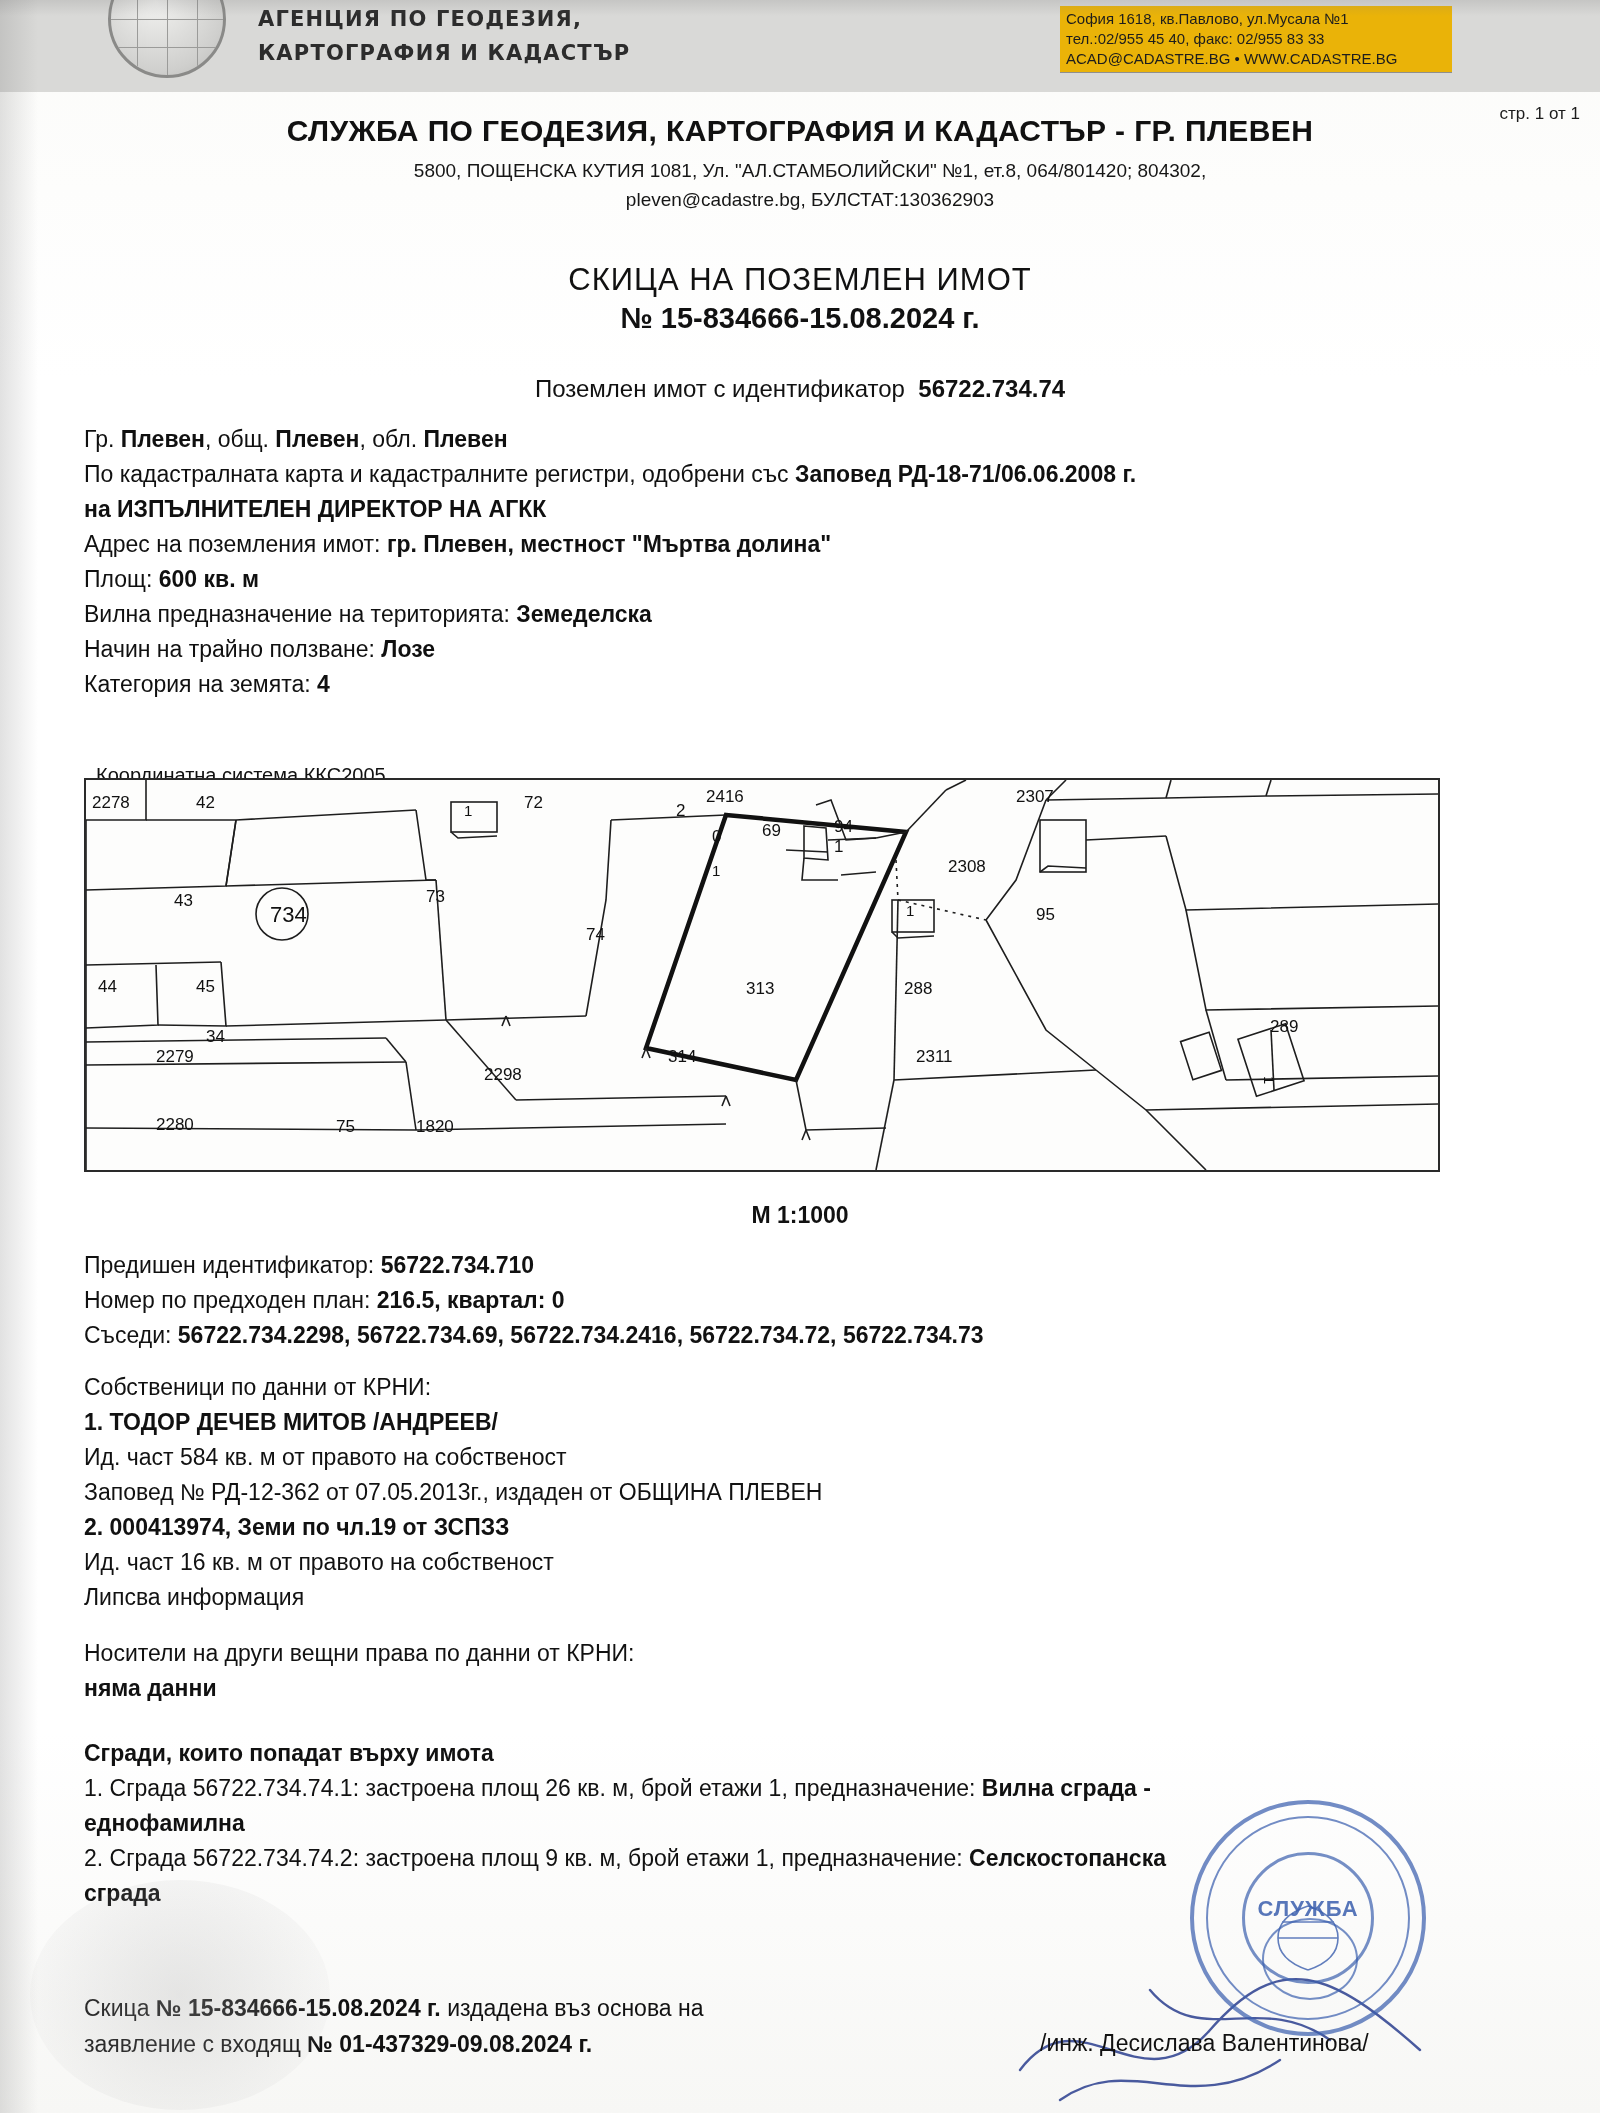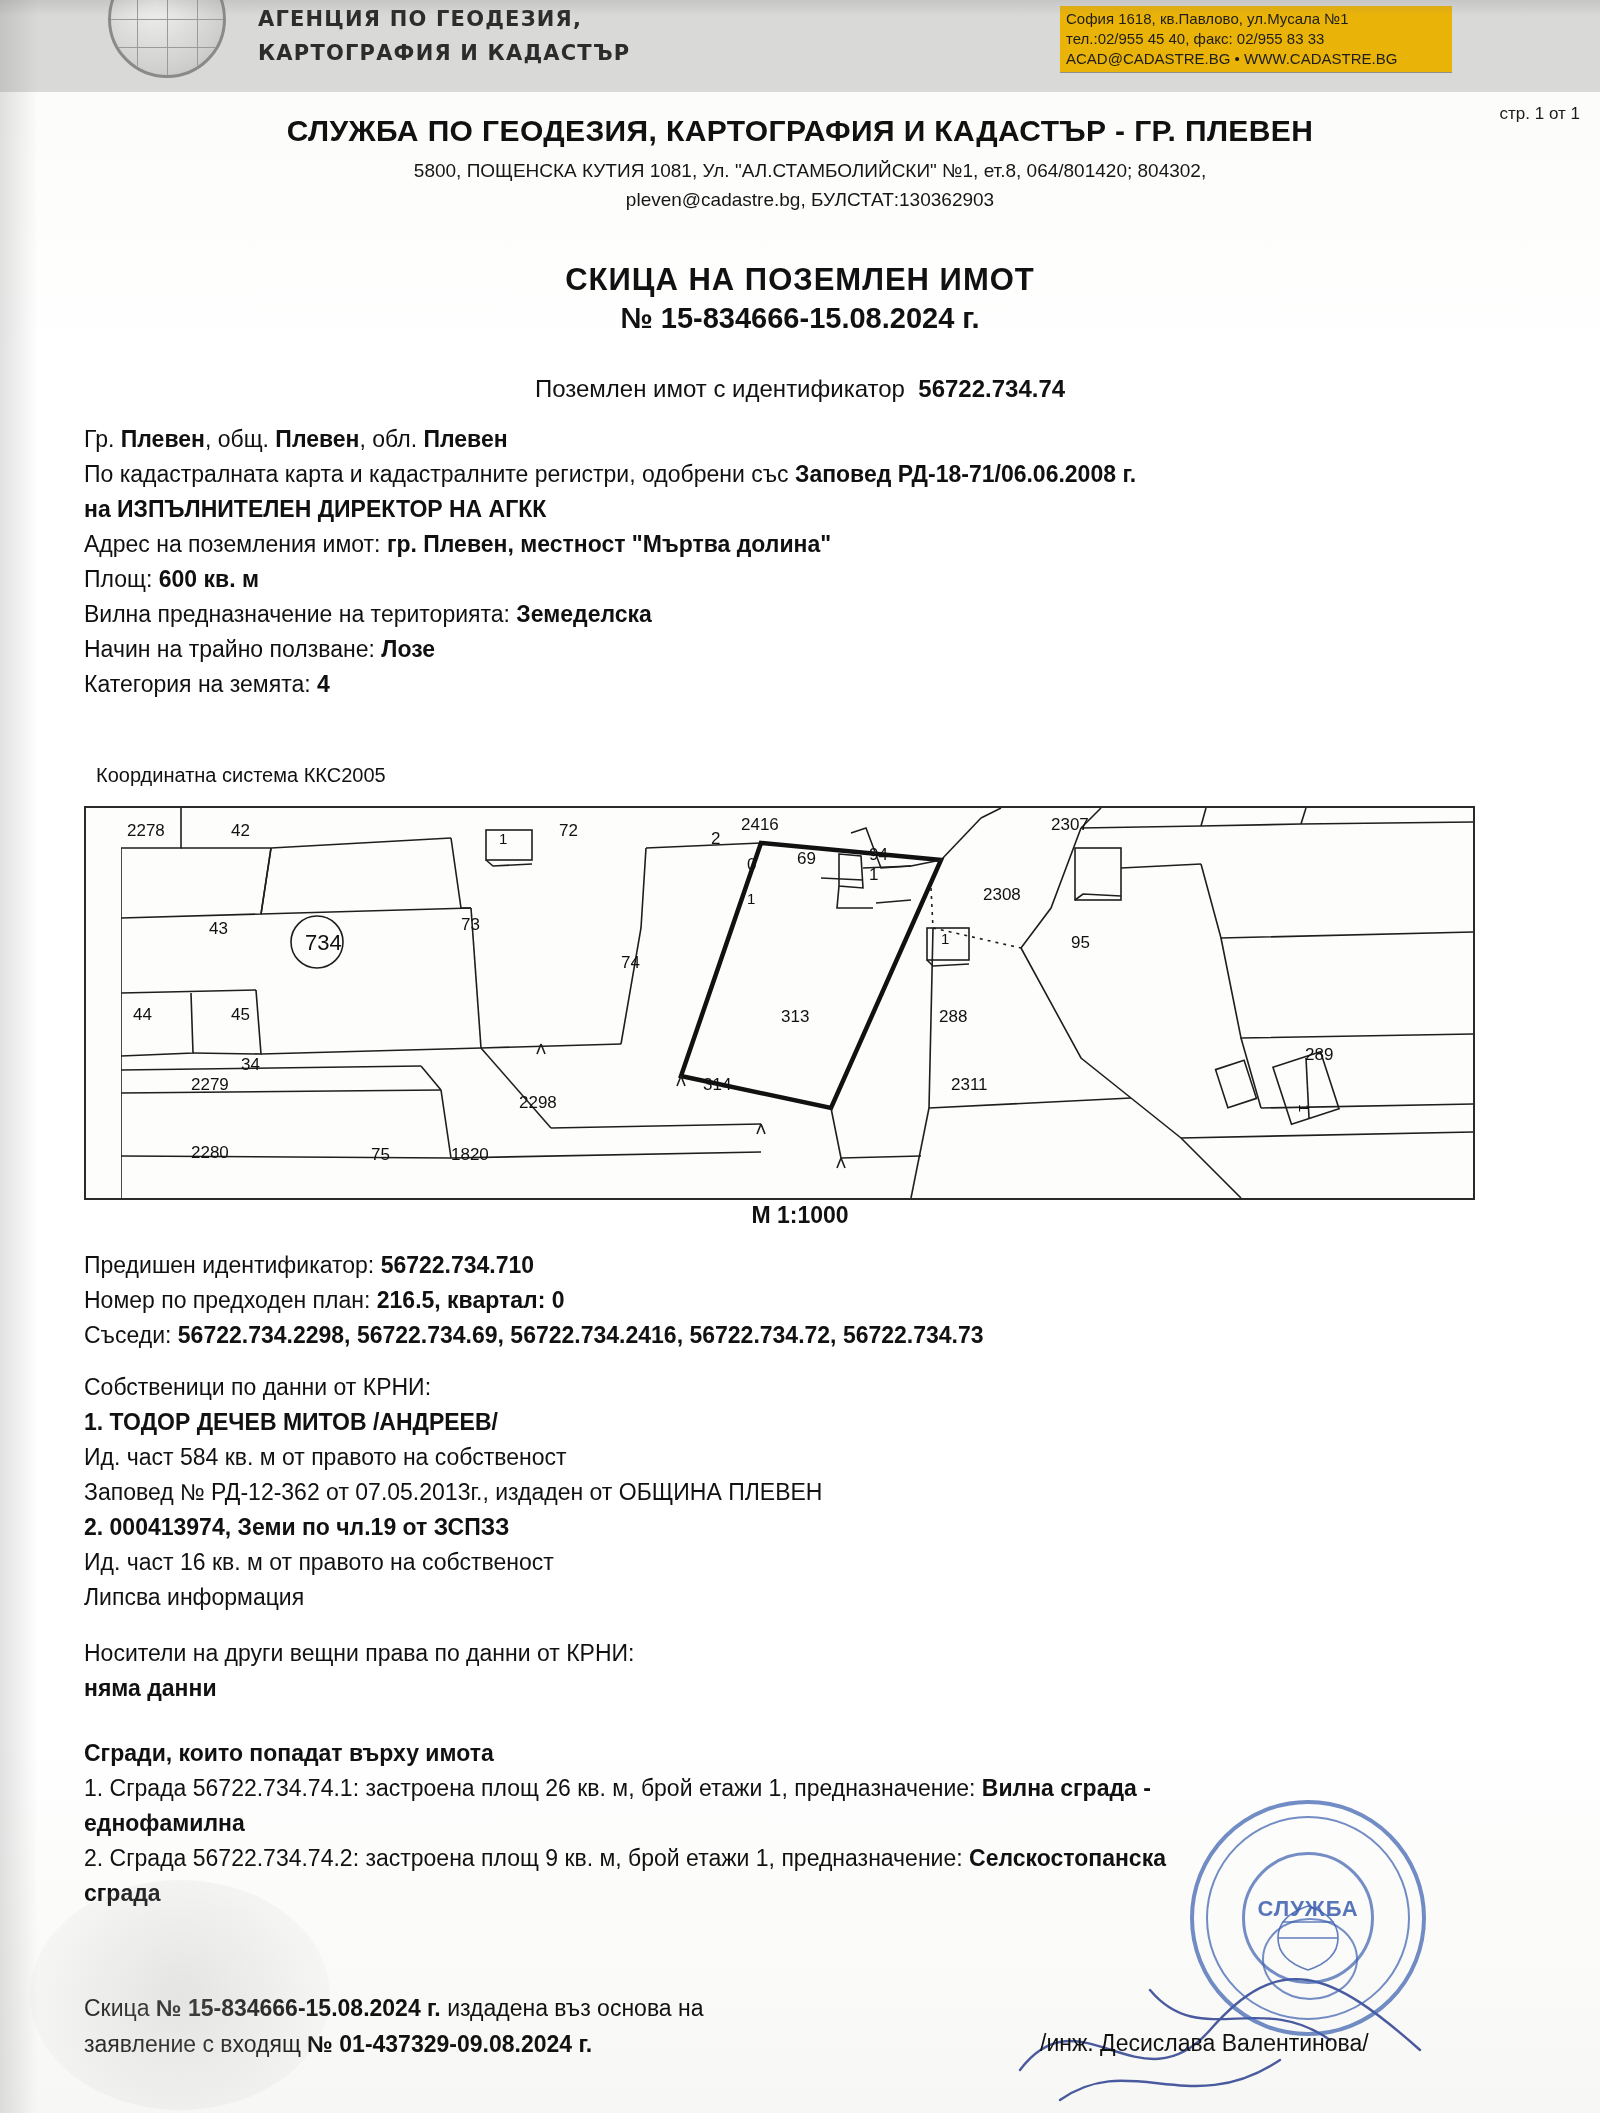--- a/index.html
+++ b/index.html
@@ -96,21 +96,21 @@
     color: #161616;
     padding-left: 10px;
   }
   
   .doc-title {
     position: absolute;
     left: 0; top: 262px;
     width: 1600px;
     text-align: center;
     font-size: 31px;
-    font-weight: bold;
+    font-weight: normal;
     letter-spacing: 1px;
   }
   .doc-number {
     position: absolute;
     left: 0; top: 302px;
     width: 1600px;
     text-align: center;
     font-size: 29px;
     font-weight: bold;
   }
@@ -134,26 +134,25 @@
   .body-block .ln { white-space: normal; }
   .body-block b { font-weight: bold; }
   
   .coord-label {
     position: absolute;
     left: 96px; top: 764px;
     font-size: 20px;
   }
   .map-frame {
     position: absolute;
-    left: 84px; top: 806px;
+    left: 84px; top: 778px;
     width: 1352px; height: 390px;
     border: 2px solid #2a2a2a;
     background: #fdfdfc;
     overflow: hidden;
-    padding-left: 35px;
   }
   .map-frame svg { display: block; }
   .map-scale {
     position: absolute;
     left: 0; top: 1202px;
     width: 1600px;
     text-align: center;
     font-size: 23px;
     font-weight: bold;
   }

